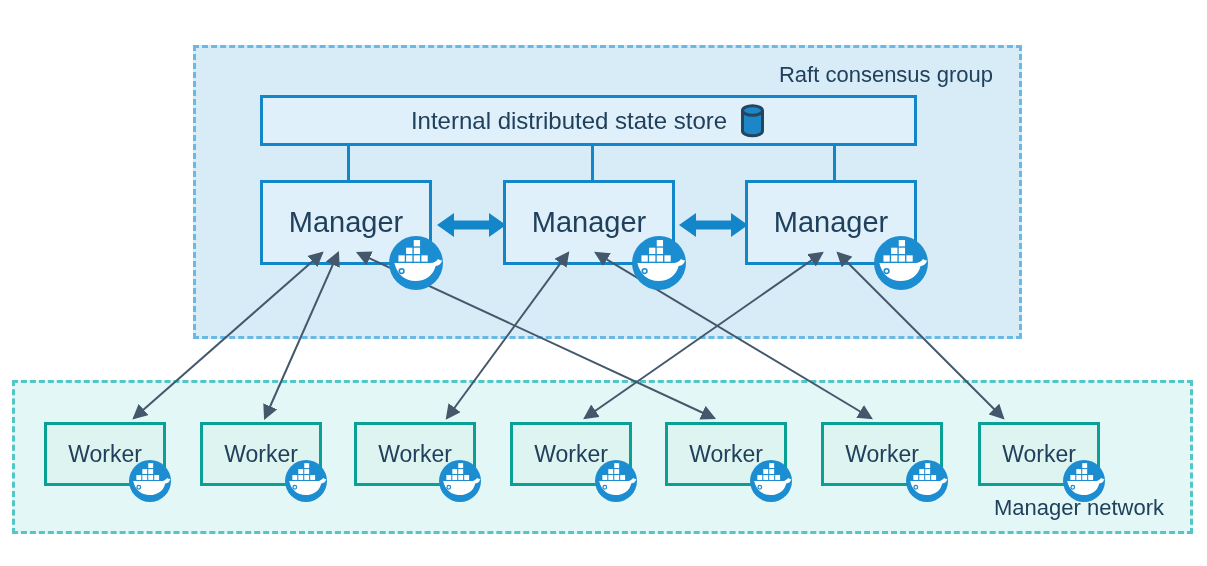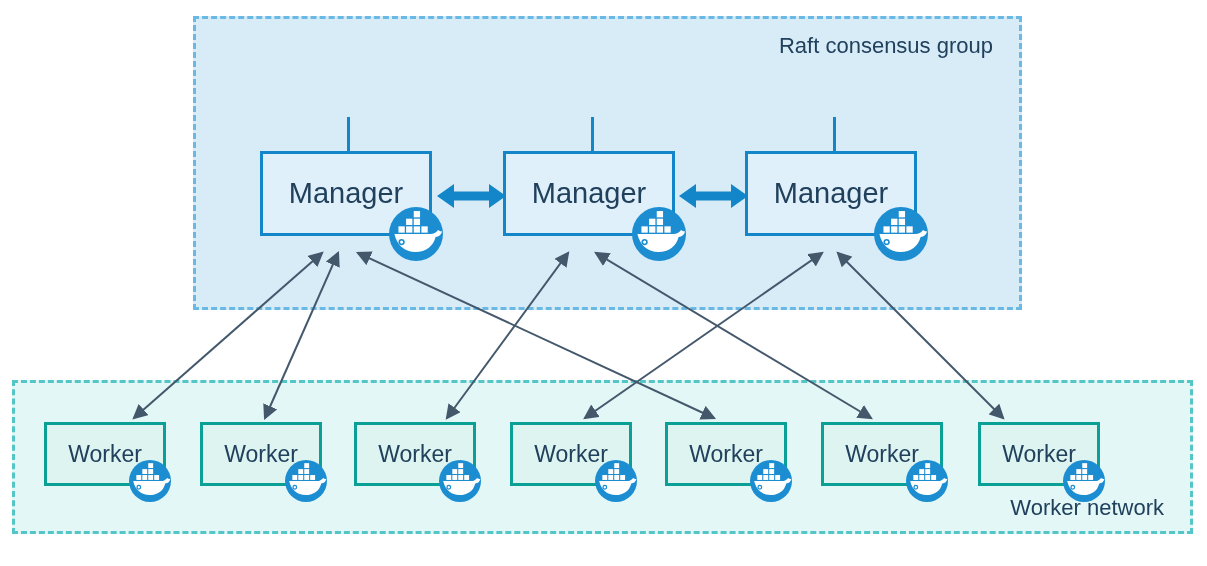--- a/index.html
+++ b/index.html
@@ -9,21 +9,21 @@
     --worker-border:#0aa096; --worker-fill:#def4f1;
     --arrow-thin:#44586c; --docker-badge:#1c8dd1; --text-navy:#20405c;
   }
   html,body{margin:0;padding:0;background:#fff;}
   .canvas{
     position:relative;width:1207px;height:566px;background:#fff;overflow:hidden;
     font-family:"Liberation Sans", sans-serif;color:var(--text-navy);
   }
   .group{position:absolute;box-sizing:border-box;}
   .raft{
-    left:193px;top:16px;width:829px;height:294px;
+    left:193px;top:45px;width:829px;height:294px;
     background:var(--raft-fill);border:3px dashed var(--raft-border);
   }
   .gossip{
     left:12px;top:380px;width:1181px;height:154px;
     background:var(--gossip-fill);border:3px dashed var(--gossip-border);padding-left:44px;
   }
   .group-label{position:absolute;font-size:22px;color:var(--text-navy);white-space:nowrap;}
   .raft .group-label{top:14px;right:26px;}
   .gossip .group-label{bottom:10px;right:26px;}
   .node{
@@ -78,20 +78,27 @@
       <circle cx="14" cy="39" r="2.6" fill="none" stroke="#1c8dd1" stroke-width="1.8"></circle>
     </symbol>
   </defs>
 </svg>
 
 <div class="canvas">
 
   <div class="group raft">
     <div class="group-label">Raft consensus group</div>
 
+    <div class="node store">
+      <span>Internal distributed state store</span>
+      <svg class="db-icon" width="27" height="34" viewBox="0 0 27 34">
+        <path d="M3.5 6.5 v20.5 a10 4.8 0 0 0 20 0 v-20.5" fill="#1c86c8" stroke="#24455c" stroke-width="3"></path>
+        <ellipse cx="13.5" cy="6.5" rx="10" ry="4.8" fill="#1c86c8" stroke="#24455c" stroke-width="3"></ellipse>
+      </svg>
+    </div>
 
     <div class="vconn vc1"></div>
     <div class="vconn vc2"></div>
     <div class="vconn vc3"></div>
 
     <div class="node manager m1">
       <span>Manager</span>
       <svg class="badge" viewBox="0 0 60 60">
           <use href="#docker-whale"></use>
         </svg>
@@ -153,21 +160,21 @@
       <svg class="badge" viewBox="0 0 60 60">
           <use href="#docker-whale"></use>
         </svg>
     </div>
     <div class="node worker w7">
       <span>Worker</span>
       <svg class="badge" viewBox="0 0 60 60">
           <use href="#docker-whale"></use>
         </svg>
     </div>
-    <div class="group-label">Worker network</div>
+    <div class="group-label">Manager network</div>
   </div>
 
   <svg class="wires" viewBox="0 0 1207 566">
     <defs>
       <marker id="ah" viewBox="0 0 10 10" refX="8.5" refY="5" markerWidth="7.5" markerHeight="7.5" orient="auto-start-reverse">
         <path d="M0 0 L10 5 L0 10 z" fill="#44586c"></path>
       </marker>
     </defs>
   <line x1="322" y1="253" x2="134" y2="418" marker-end="url(#ah)" marker-start="url(#ah)"></line>
       <line x1="338" y1="253" x2="265" y2="418" marker-end="url(#ah)" marker-start="url(#ah)"></line>

